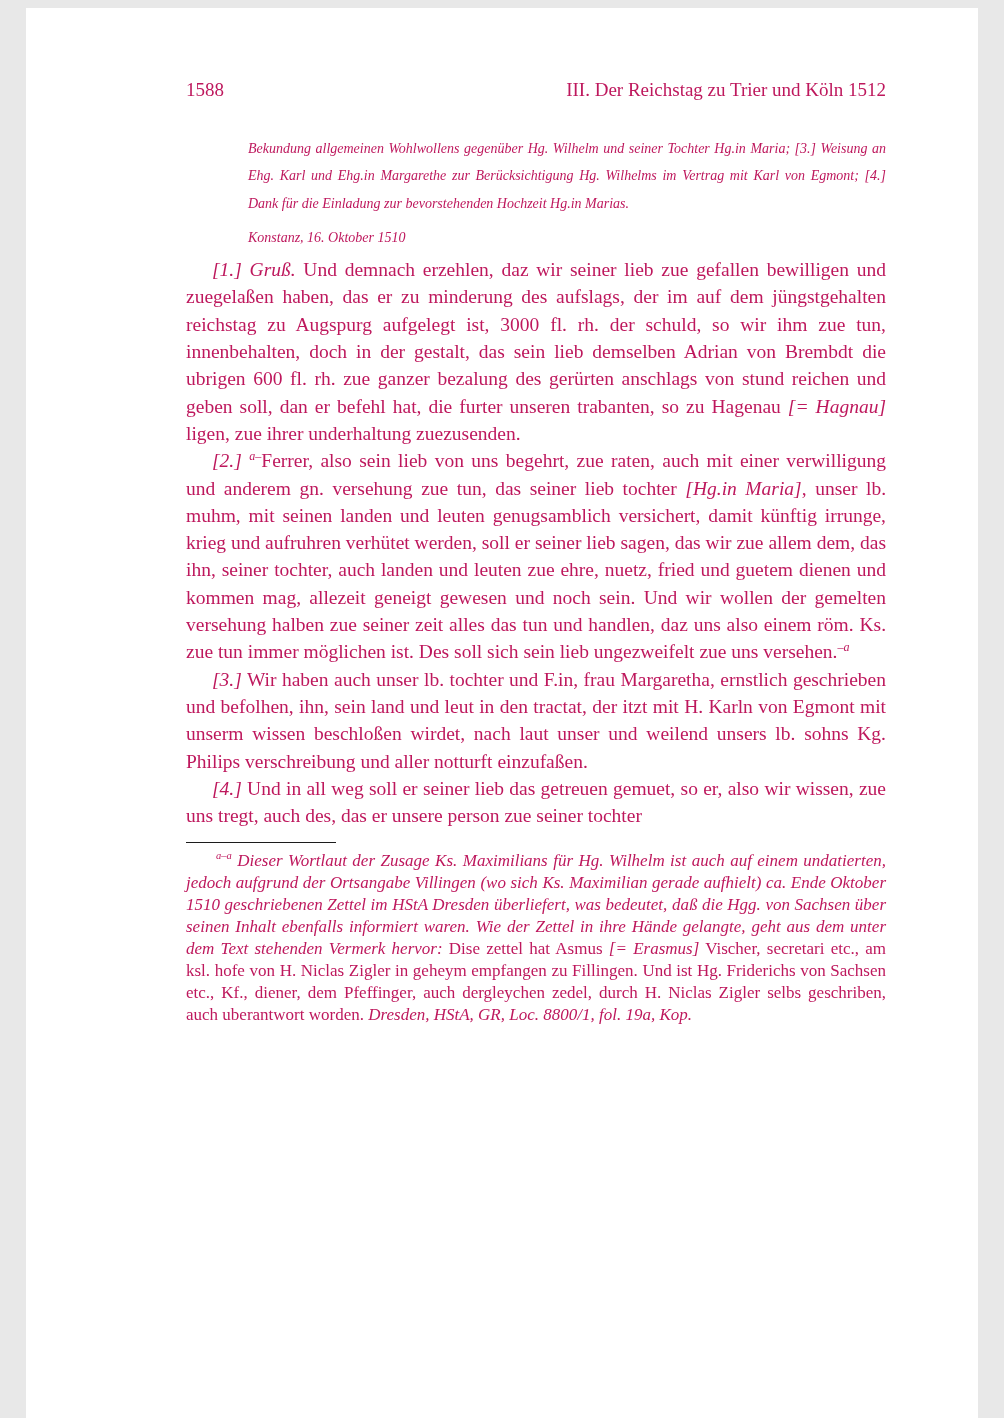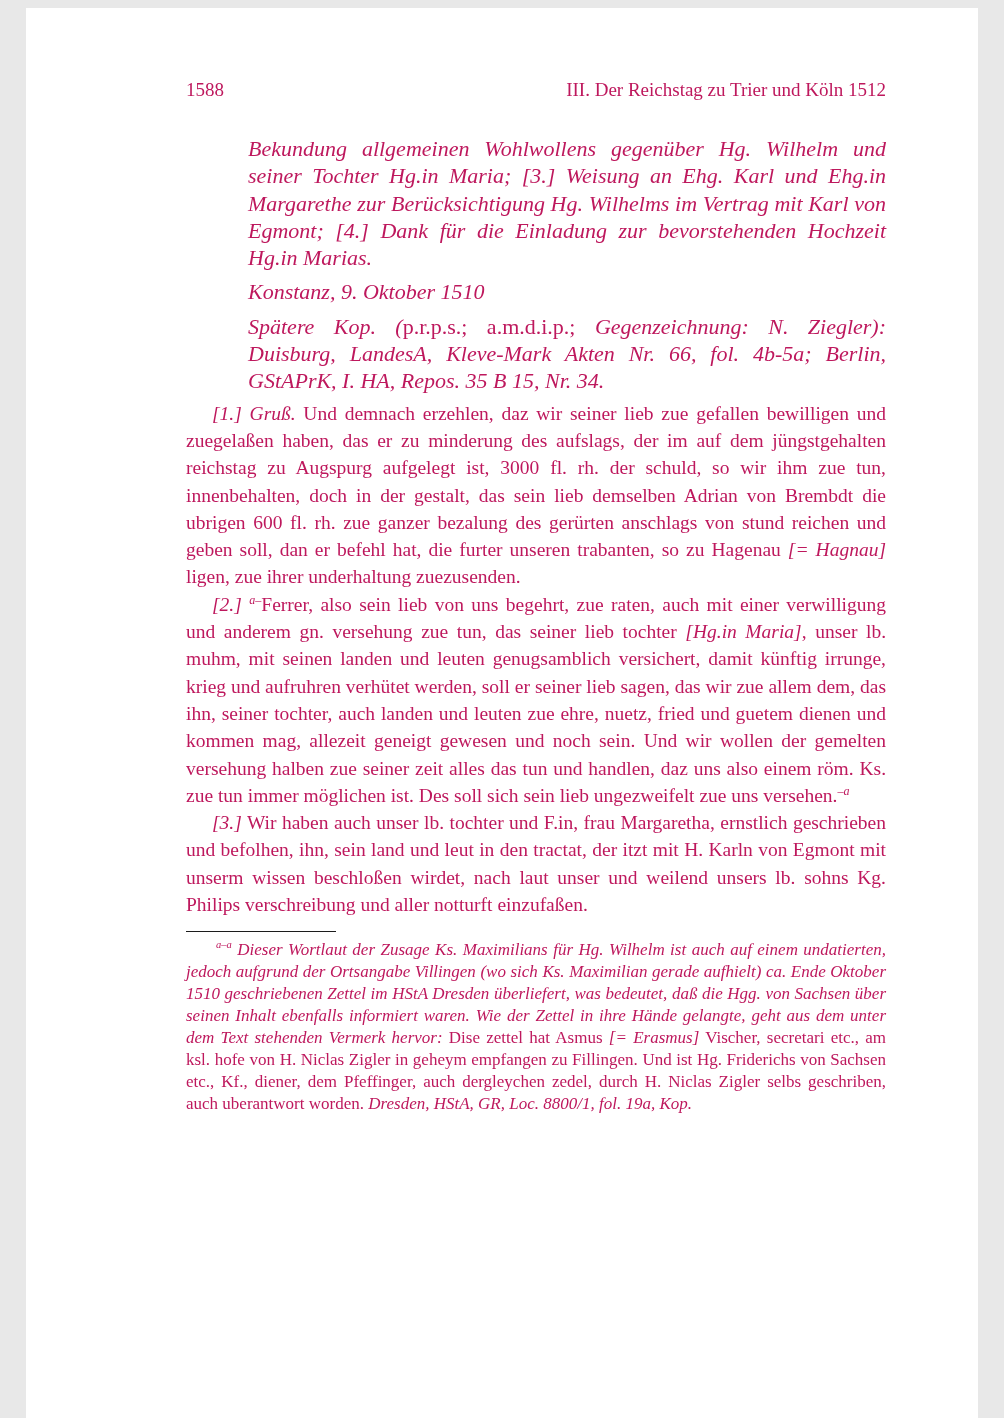--- a/index.html
+++ b/index.html
@@ -29,21 +29,21 @@
   }
   .running-title {
     display: block;
     text-align: right;
     width: 100%;
   }
   
   .headnote {
     margin-top: 33px;
     margin-left: 62px;
-    font-size: 22px;
+    font-size: 14px;
     line-height: 27.3px;
     text-align: justify;
   }
   .headnote p { margin: 0; }
   .headnote-summary { font-style: italic; }
   .headnote-dateline { font-style: italic; margin-top: 7px !important; }
   .headnote-source { margin-top: 7px !important; }
   
   .body-text {
     margin-top: 5px;
@@ -82,28 +82,28 @@
 
 <div class="page">
 
   <div class="running-header">
     <span class="page-number">1588</span>
     <span class="running-title">III. Der Reichstag zu Trier und Köln 1512</span>
   </div>
 
   <div class="headnote">
     <p class="headnote-summary">Bekundung allgemeinen Wohlwollens gegenüber Hg. Wilhelm und seiner Tochter Hg.in Maria; [3.] Weisung an Ehg. Karl und Ehg.in Margarethe zur Berücksichtigung Hg. Wilhelms im Vertrag mit Karl von Egmont; [4.] Dank für die Einladung zur bevorstehenden Hochzeit Hg.in Marias.</p>
-    <p class="headnote-dateline">Konstanz, 9. Oktober 1510</p>
-    <p class="headnote-source"><span class="it">Spätere Kop. (</span><span>p.r.p.s.; a.m.d.i.p.; </span><span class="it">Gegenzeichnung: N. Ziegler): Duisburg, LandesA, Kleve-Mark Akten Nr. 66, fol. 4b-5a; Berlin, GStAPrK, I. HA, Repos. 35 B 15, Nr. 34.</span></p>
+    <p class="headnote-dateline">Konstanz, 16. Oktober 1510</p>
   </div>
 
   <div class="body-text">
     <p class="para"><span class="it">[1.] Gruß.</span><span> Und demnach erzehlen, daz wir seiner lieb zue gefallen bewilligen und zuegelaßen haben, das er zu minderung des aufslags, der im auf dem jüngstgehalten reichstag zu Augspurg aufgelegt ist, 3000 fl. rh. der schuld, so wir ihm zue tun, innenbehalten, doch in der gestalt, das sein lieb demselben Adrian von Brembdt die ubrigen 600 fl. rh. zue ganzer bezalung des gerürten anschlags von stund reichen und geben soll, dan er befehl hat, die furter unseren trabanten, so zu Hagenau </span><span class="it">[= Hagnau]</span><span> ligen, zue ihrer underhaltung zuezusenden.</span></p>
     <p class="para"><span class="it">[2.] </span><sup class="sup">a–</sup><span>Ferrer, also sein lieb von uns begehrt, zue raten, auch mit einer verwilligung und anderem gn. versehung zue tun, das seiner lieb tochter </span><span class="it">[Hg.in Maria]</span><span>, unser lb. muhm, mit seinen landen und leuten genugsamblich versichert, damit künftig irrunge, krieg und aufruhren verhütet werden, soll er seiner lieb sagen, das wir zue allem dem, das ihn, seiner tochter, auch landen und leuten zue ehre, nuetz, fried und guetem dienen und kommen mag, allezeit geneigt gewesen und noch sein. Und wir wollen der gemelten versehung halben zue seiner zeit alles das tun und handlen, daz uns also einem röm. Ks. zue tun immer möglichen ist. Des soll sich sein lieb ungezweifelt zue uns versehen.</span><sup class="sup">–a</sup></p>
     <p class="para"><span class="it">[3.]</span><span> Wir haben auch unser lb. tochter und F.in, frau Margaretha, ernstlich geschrieben und befolhen, ihn, sein land und leut in den tractat, der itzt mit H. Karln von Egmont mit unserm wissen beschloßen wirdet, nach laut unser und weilend unsers lb. sohns Kg. Philips verschreibung und aller notturft einzufaßen.</span></p>
+    <p class="para"><span class="it">[4.]</span><span> Und in all weg soll er seiner lieb das getreuen gemuet, so er, also wir wissen, zue uns tregt, auch des, das er unsere person zue seiner tochter</span></p>
   </div>
 
   <div class="footnote-block">
     <div class="footnote-rule"></div>
     <p class="footnote"><sup class="sup">a–a</sup><span class="it"> Dieser Wortlaut der Zusage Ks. Maximilians für Hg. Wilhelm ist auch auf einem undatierten, jedoch aufgrund der Ortsangabe Villingen (wo sich Ks. Maximilian gerade aufhielt) ca. Ende Oktober 1510 geschriebenen Zettel im HStA Dresden überliefert, was bedeutet, daß die Hgg. von Sachsen über seinen Inhalt ebenfalls informiert waren. Wie der Zettel in ihre Hände gelangte, geht aus dem unter dem Text stehenden Vermerk hervor: </span><span>Dise zettel hat Asmus </span><span class="it">[= Erasmus]</span><span> Vischer, secretari etc., am ksl. hofe von H. Niclas Zigler in geheym empfangen zu Fillingen. Und ist Hg. Friderichs von Sachsen etc., Kf., diener, dem Pfeffinger, auch dergleychen zedel, durch H. Niclas Zigler selbs geschriben, auch uberantwort worden. </span><span class="it">Dresden, HStA, GR, Loc. 8800/1, fol. 19a, Kop.</span></p>
   </div>
 
 </div>
 
 </body></html>

